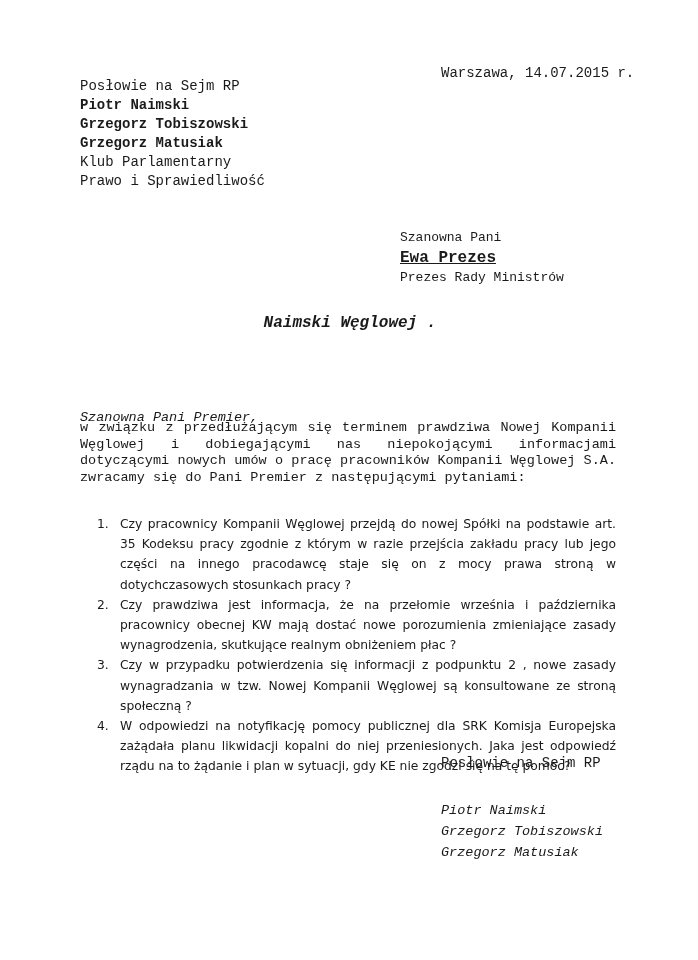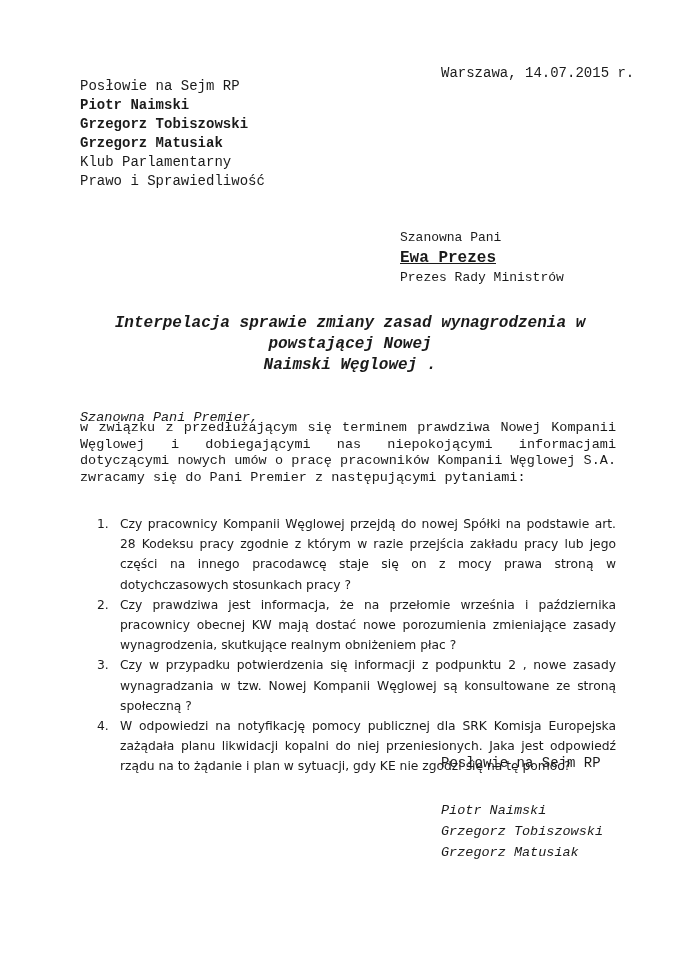--- a/index.html
+++ b/index.html
@@ -133,32 +133,31 @@
 
 <div class="date serif">Warszawa, 14.07.2015 r.</div>
 
 <div class="recipient serif">
   <div>Szanowna Pani</div>
   <div class="name">Ewa Prezes</div>
   <div>Prezes Rady Ministrów</div>
 </div>
 
 <div class="subject serif">
-  <div>Interpelacja sprawie zmiany zasad wynagrodzenia w powstającej Nowej</div>
   <div>Naimski Węglowej .</div>
 </div>
 
 <div class="greeting serif">Szanowna Pani Premier,</div>
 
 <div class="intro serif">w związku z przedłużającym się terminem prawdziwa Nowej Kompanii Węglowej i dobiegającymi nas niepokojącymi informacjami dotyczącymi nowych umów o pracę pracowników Kompanii Węglowej S.A. zwracamy się do Pani Premier z następującymi pytaniami:</div>
 
 <ol class="questions sans">
   <li>
     <span class="num">1.</span>
-    <span>Czy pracownicy Kompanii Węglowej przejdą do nowej Spółki na podstawie art. 28 Kodeksu pracy zgodnie z którym w razie przejścia zakładu pracy lub jego części na innego pracodawcę staje się on z mocy prawa stroną w dotychczasowych stosunkach pracy ?</span>
+    <span>Czy pracownicy Kompanii Węglowej przejdą do nowej Spółki na podstawie art. 35 Kodeksu pracy zgodnie z którym w razie przejścia zakładu pracy lub jego części na innego pracodawcę staje się on z mocy prawa stroną w dotychczasowych stosunkach pracy ?</span>
   </li>
   <li>
     <span class="num">2.</span>
     <span>Czy prawdziwa jest informacja, że na przełomie września i października pracownicy obecnej KW mają dostać nowe porozumienia zmieniające zasady wynagrodzenia, skutkujące realnym obniżeniem płac  ?</span>
   </li>
   <li>
     <span class="num">3.</span>
     <span>Czy w przypadku potwierdzenia się informacji z podpunktu 2 , nowe zasady wynagradzania w tzw. Nowej Kompanii Węglowej są konsultowane ze stroną społeczną ?</span>
   </li>
   <li>

